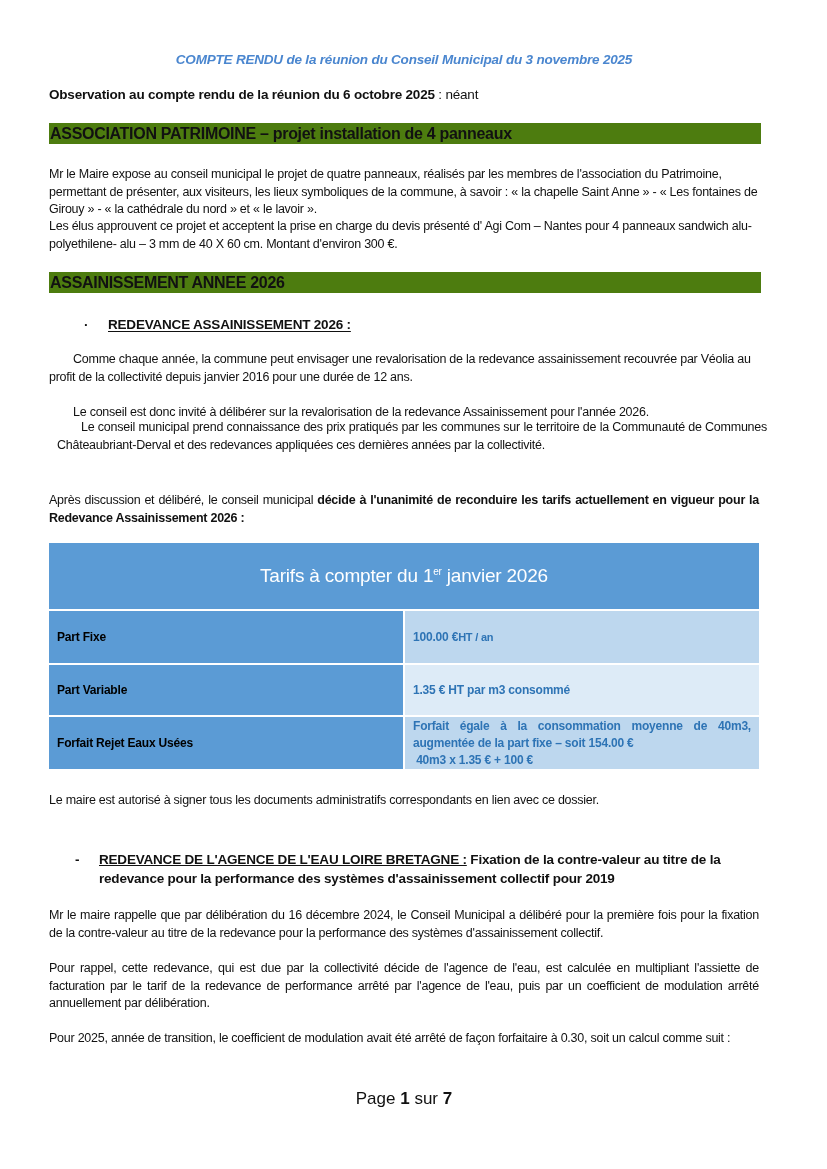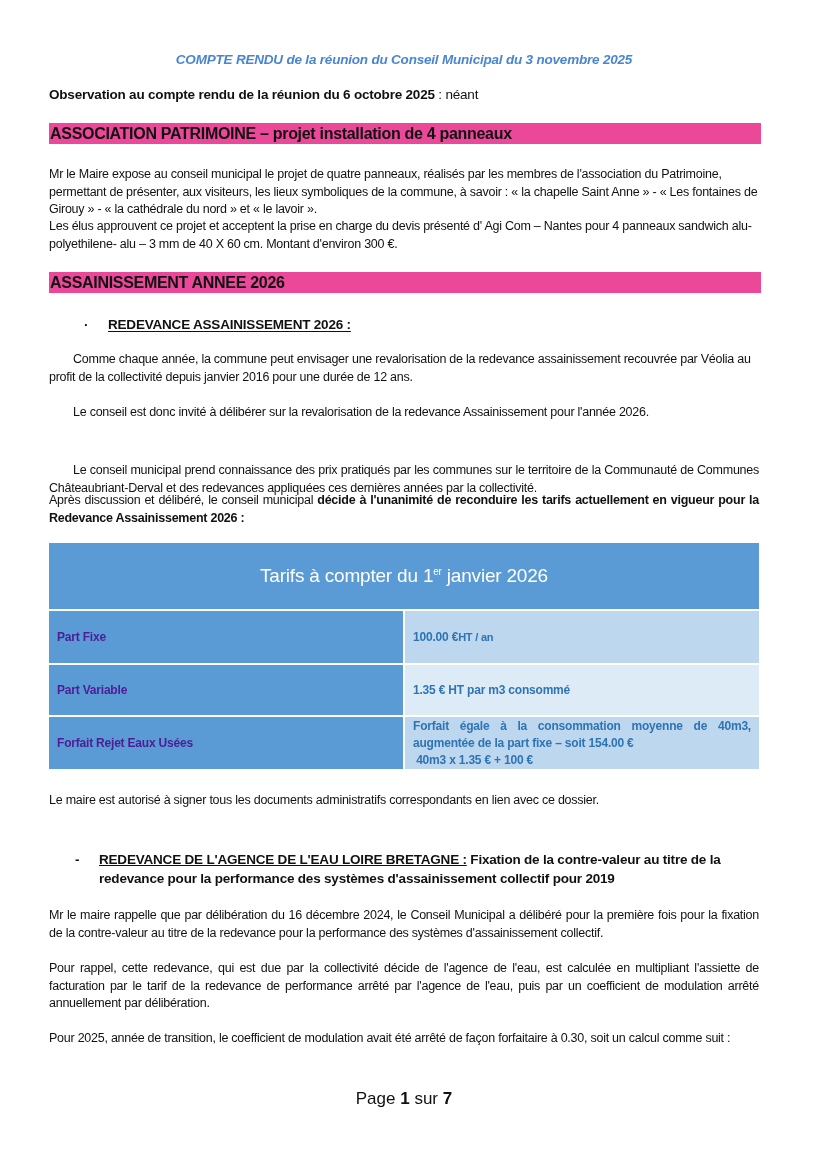--- a/index.html
+++ b/index.html
@@ -3,37 +3,37 @@
 <meta charset="utf-8">
 <style>
   html, body { margin: 0; padding: 0; background: #ffffff; }
   body { width: 827px; height: 1169px; position: relative; overflow: hidden;
          font-family: "Liberation Sans", sans-serif; color: #111; }
   .page { position: absolute; left: 49px; top: 0; width: 710px; }
   .doc-title { position: absolute; left: 0; width: 710px; top: 52px; text-align: center;
                color: #4a86cf; font-style: italic; font-weight: bold; font-size: 13.5px; letter-spacing: -0.2px; }
   .obs { position: absolute; left: 0; top: 87px; font-size: 13.5px; letter-spacing: -0.2px; }
   .obs b { font-weight: bold; }
-  .section-bar { position: absolute; left: 0; width: 711px; height: 21px; background: #ec4899;
+  .section-bar { position: absolute; left: 0; width: 711px; height: 21px; background: #4d7c0f;
                  font-weight: bold; font-size: 16px; line-height: 21px; padding-left: 1px; letter-spacing: -0.3px; }
   .para { position: absolute; left: 0; width: 710px; font-size: 12.5px; line-height: 17.5px; letter-spacing: -0.25px; }
   .justify { text-align: justify; }
   .indent { text-indent: 24px; }
   .bullet-head { position: absolute; left: 26px; font-weight: bold; font-size: 13.5px; letter-spacing: -0.2px; margin-left: 9px; }
   .bullet-head .dot { display: inline-block; width: 24px; }
   .bullet-head u { text-underline-offset: 2px; }
   .bullet2 { position: absolute; left: 26px; width: 690px; font-weight: bold; font-size: 13.5px; line-height: 19px; letter-spacing: -0.2px; }
   .bullet2 .dot { position: absolute; left: 0; top: 0; }
   .bullet2 .txt { margin-left: 24px; display: block; }
   table.tarifs { position: absolute; left: 0; top: 543px; width: 710px; border-collapse: collapse; }
   table.tarifs td { padding: 0 8px; font-weight: bold; font-size: 12px; letter-spacing: -0.2px; }
   .thead-cell { background: #5b9bd5; color: #fff; height: 66px; text-align: center;
                 font-size: 19px !important; font-weight: normal !important; border-bottom: 2px solid #ffffff; }
   .thead-cell sup { font-size: 10px; }
-  .label-cell { background: #5b9bd5; color: #4c1d95; width: 338px; border-right: 2px solid #ffffff; }
+  .label-cell { background: #5b9bd5; color: #000000; width: 338px; border-right: 2px solid #ffffff; }
   .row1 td { height: 52px; border-bottom: 2px solid #ffffff; }
   .row2 td { height: 50px; border-bottom: 2px solid #ffffff; }
   .row3 td { height: 52px; }
   .val-a { background: #bdd7ee; color: #2e74b5; }
   .val-b { background: #ddebf7; color: #2e74b5; }
   .val-c { background: #bdd7ee; color: #2e74b5; text-align: justify; line-height: 17px; }
   .serif-unit { font-family: Liberation Sans, sans-serif; font-size: 11px; }
   .footer { position: absolute; left: 0; width: 710px; top: 1089px; text-align: center; font-size: 17px; }
 </style>
 </head>
@@ -53,21 +53,21 @@
   <div class="para" style="top:218px;">Les élus approuvent ce projet et acceptent la prise en charge du devis présenté d' Agi Com – Nantes pour 4 panneaux sandwich alu-polyethilene- alu – 3 mm de 40 X 60 cm. Montant d'environ 300 €.</div>
 
   <div class="section-bar" style="top:272px;">ASSAINISSEMENT  ANNEE 2026</div>
 
   <div class="bullet-head" style="top:317px;">
     <span class="dot">·</span><u>REDEVANCE ASSAINISSEMENT 2026 :</u>
   </div>
 
   <div class="para indent" style="top:351px;">Comme chaque année, la commune peut envisager une revalorisation de la redevance assainissement recouvrée par Véolia au profit de la collectivité depuis janvier 2016 pour une durée de 12 ans.</div>
   <div class="para indent" style="top:404px;">Le conseil est donc invité à délibérer sur la revalorisation de la redevance Assainissement pour l'année 2026.</div>
-  <div class="para indent justify" style="top:462px;">Le conseil municipal prend connaissance des prix pratiqués par les communes sur le territoire de la Communauté de Communes Châteaubriant-Derval et des redevances appliquées ces dernières années par la collectivité.</div>
+  <div class="para indent justify" style="top:419px;margin-left:8px;">Le conseil municipal prend connaissance des prix pratiqués par les communes sur le territoire de la Communauté de Communes Châteaubriant-Derval et des redevances appliquées ces dernières années par la collectivité.</div>
 
   <div class="para justify" style="top:492px;">
     <span>Après discussion et délibéré, le conseil municipal </span><b>décide à l'unanimité de reconduire les tarifs actuellement en vigueur pour la Redevance Assainissement 2026 :</b>
   </div>
 
   <table class="tarifs">
     <tbody>
         <tr>
       <td class="thead-cell" colspan="2">
         <span>Tarifs à compter du 1</span><sup>er</sup><span> janvier 2026</span>

